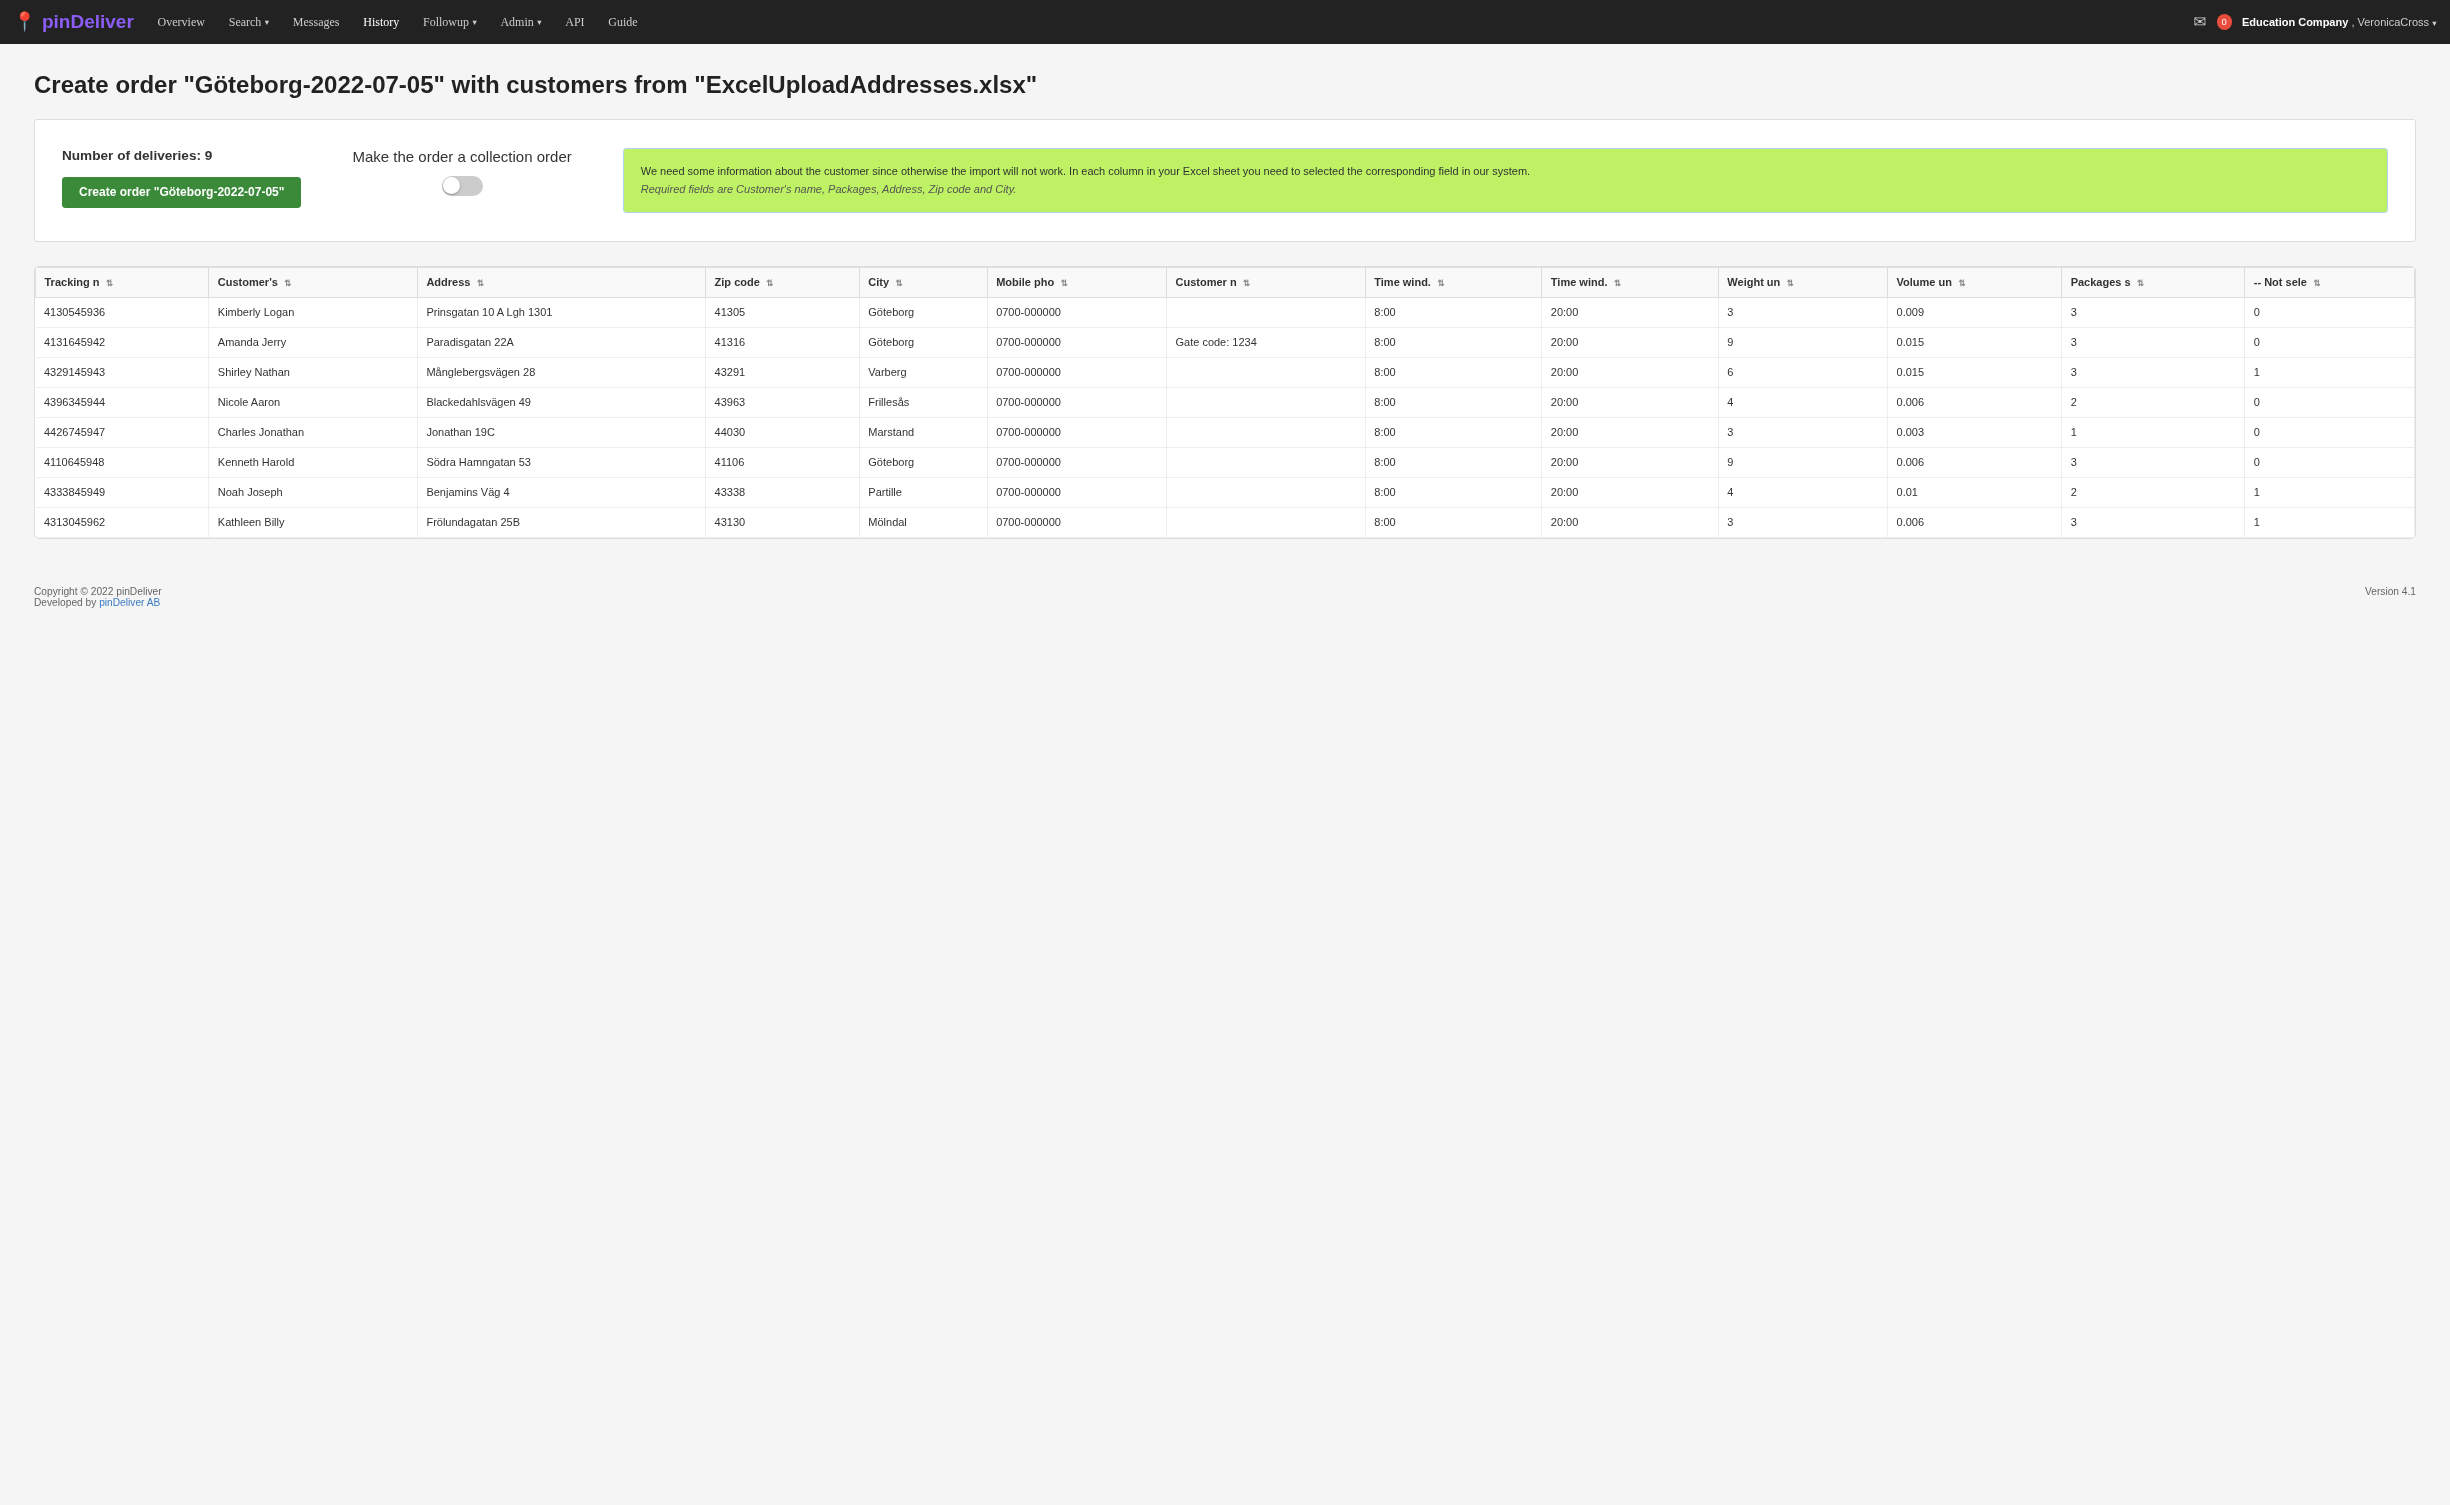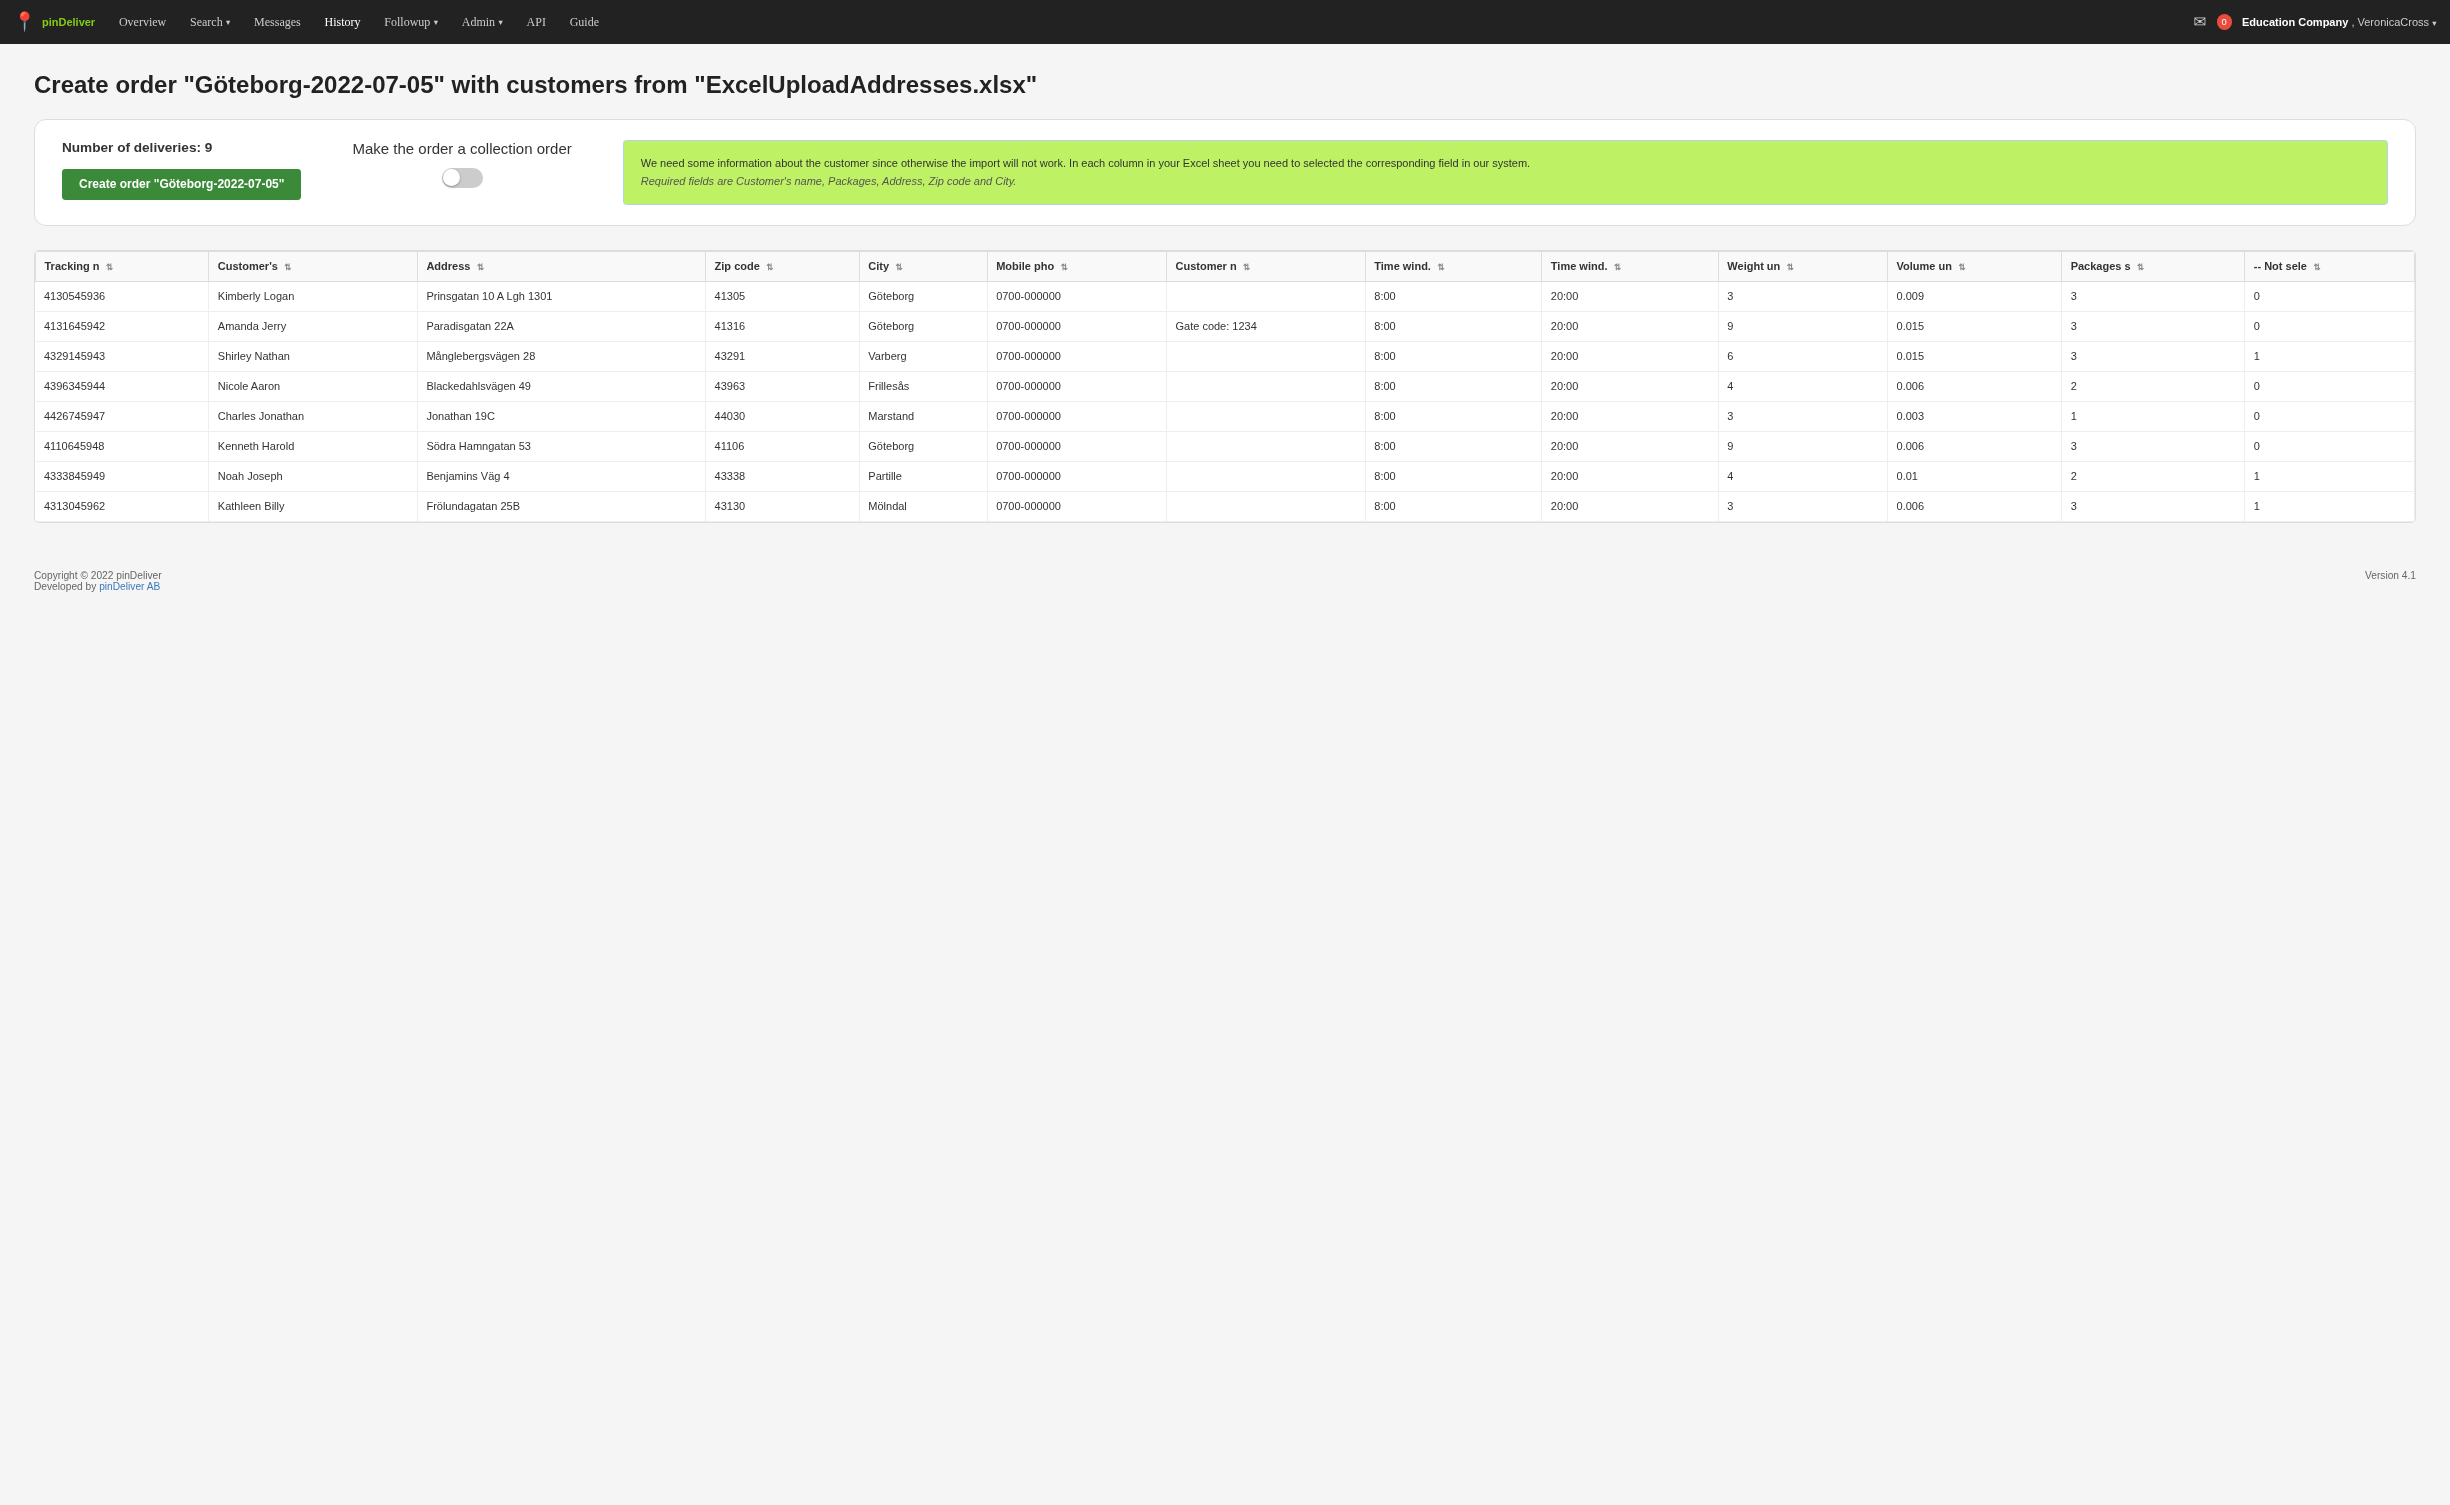--- a/index.html
+++ b/index.html
@@ -10,21 +10,21 @@
       background: #222;
       display: flex;
       align-items: center;
       padding: 0 13.6px;
       height: 44px;
       gap: 3.4px;
     }
     .nav-logo {
       display: flex; align-items: center; gap: 5.1px; margin-right: 10.2px;
     }
-    .nav-logo-text { color: #84cc16; font-weight: bold; font-size: 11px; }
+    .nav-logo-text { color: #8b5cf6; font-weight: bold; font-size: 19px; }
     .nav-logo-pin { color: #e74c3c; font-size: 18.7px; }
     .nav-item {
       color: #ccc;
       padding: 5.1px 10.2px;
       cursor: pointer;
       font-size: 12px;
       white-space: nowrap;
       display: flex; align-items: center; gap: 3.4px;
       border-radius: 2.6px;
       font-family: Liberation Serif, serif;
@@ -52,22 +52,22 @@
       font-size: 24px;
       font-weight: bold;
       color: #222;
       margin-bottom: 20.4px;
     }
 
     
     .info-panel {
       background: #fff;
       border: 0.9px solid #ddd;
-      border-radius: 12px;
-      padding: 20px 27px;
+      border-radius: 3px;
+      padding: 28px 27px;
       display: flex;
       align-items: flex-start;
       gap: 51px;
       margin-bottom: 24px;
     }
     .info-left { display: flex; flex-direction: column; gap: 13.6px; }
     .info-deliveries { font-size: 13.6px; font-weight: bold; }
     .btn-create {
       background: #3a8a3a;
       color: #fff;

